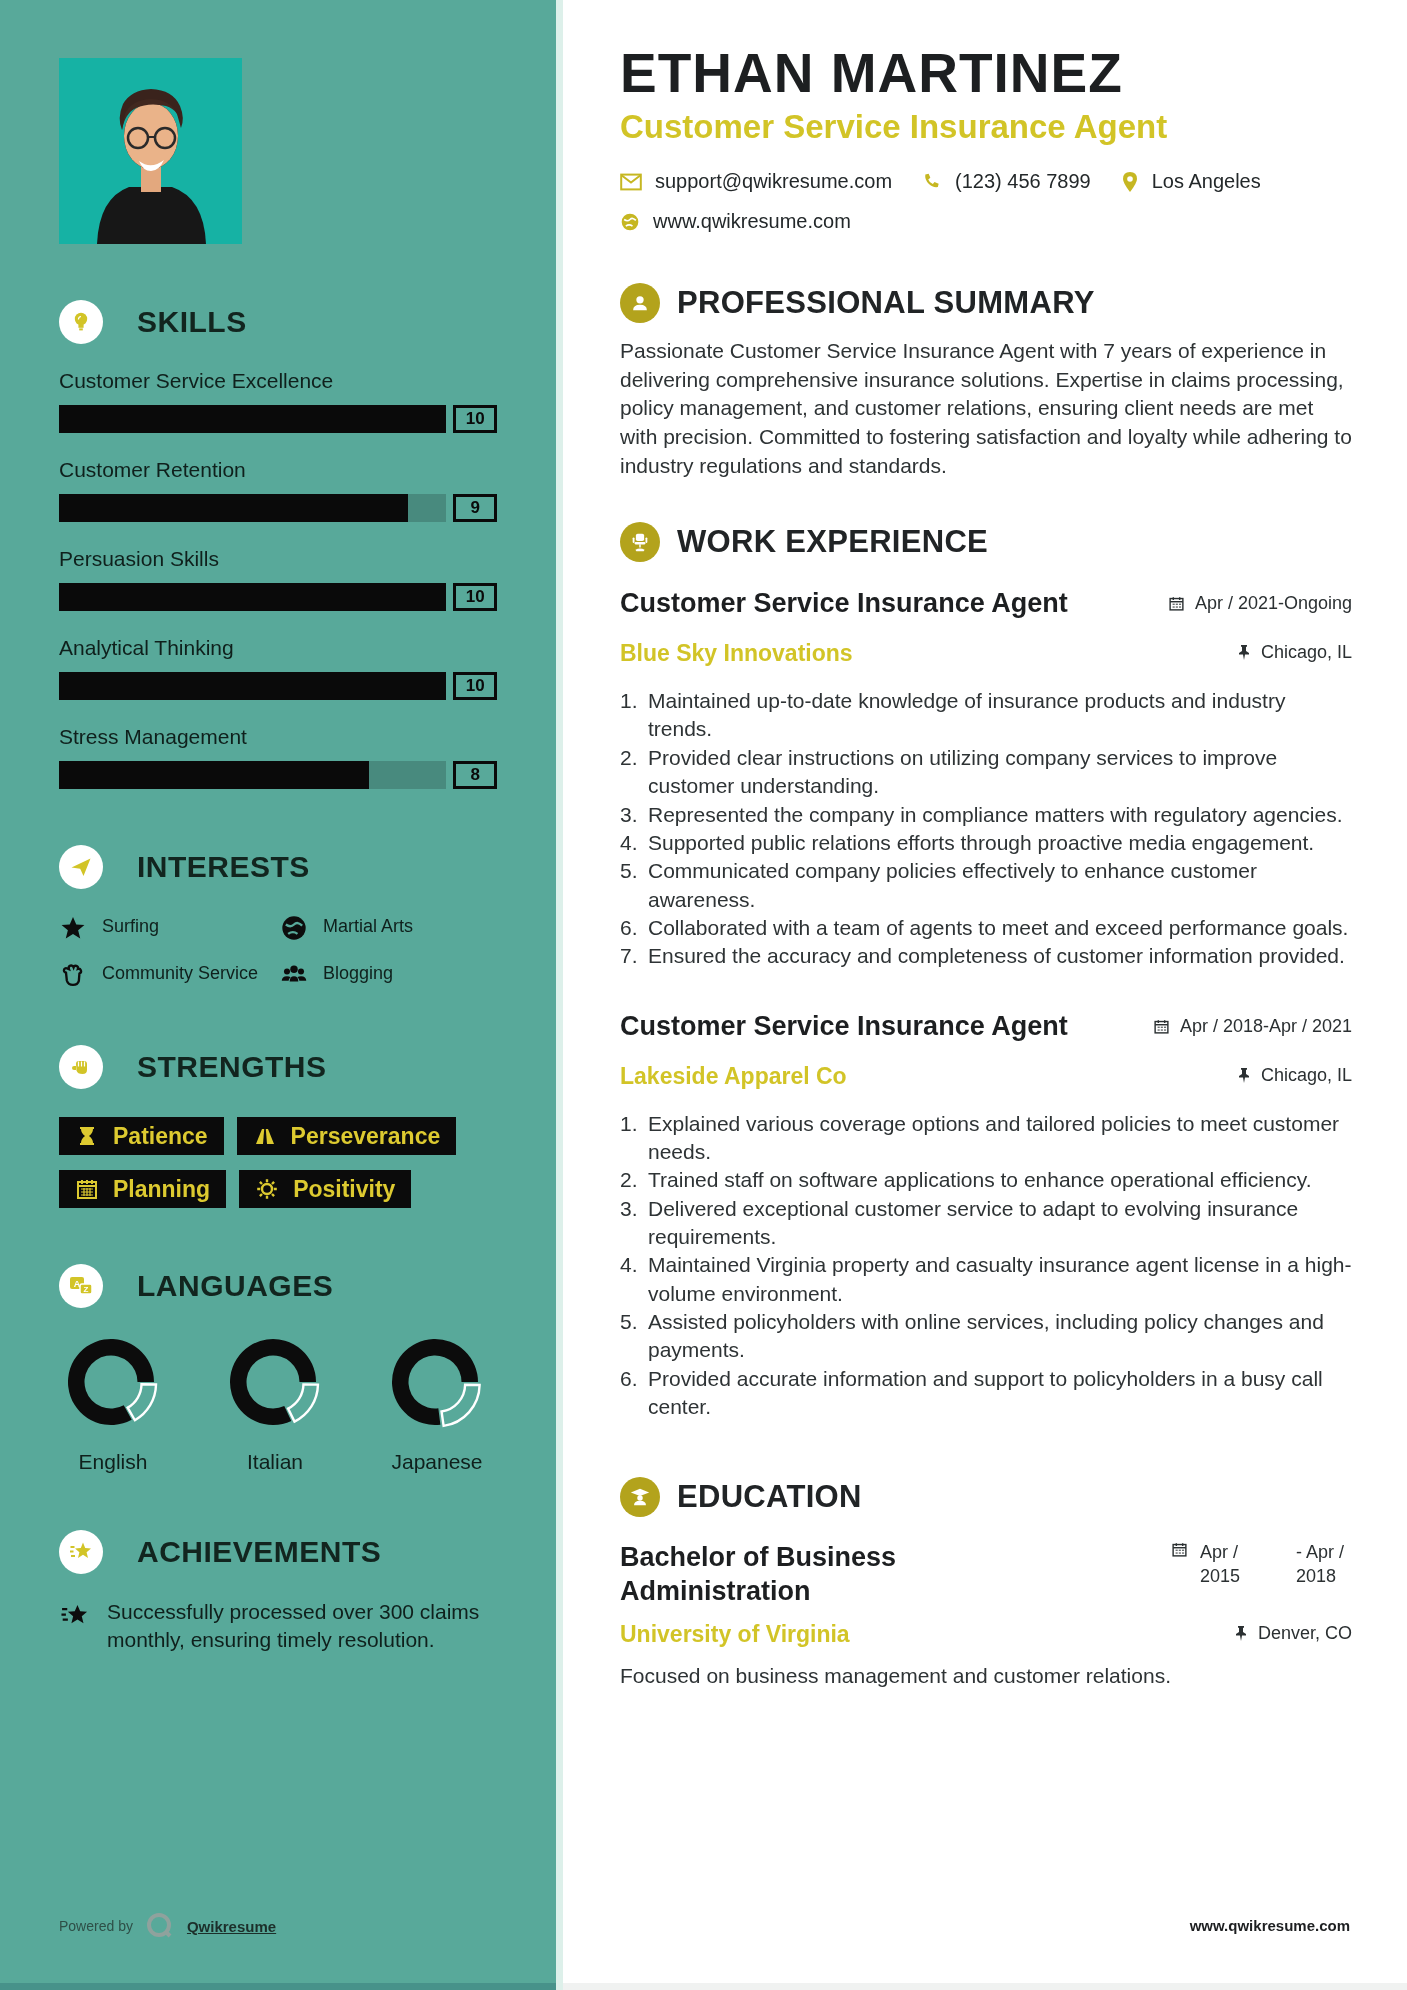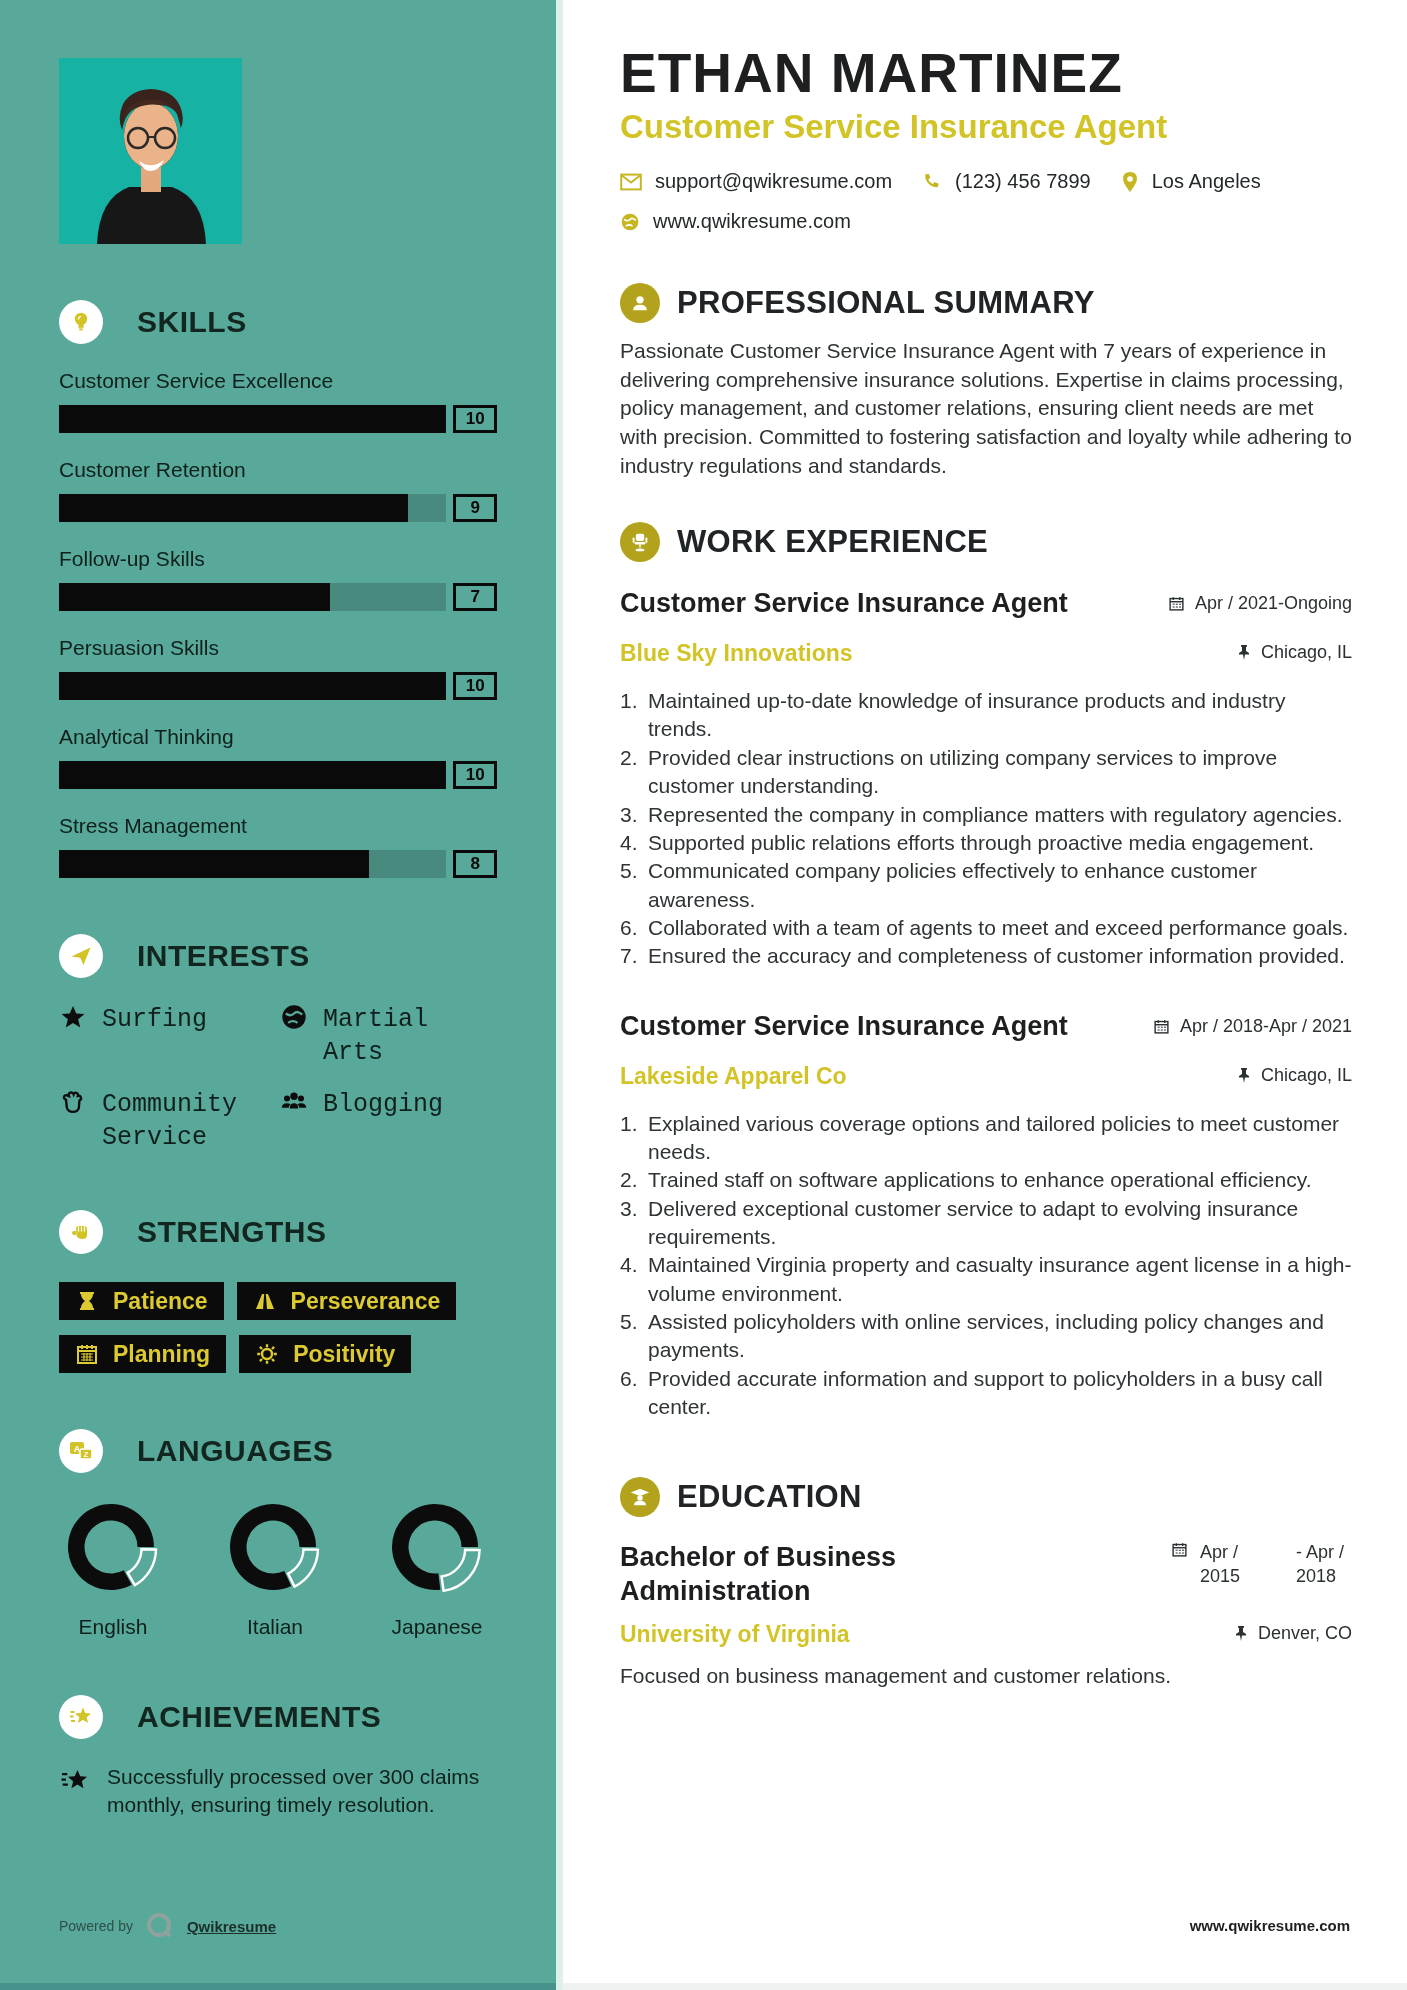--- a/index.html
+++ b/index.html
@@ -38,21 +38,21 @@
   .skill-badge{
     box-sizing:border-box;width:44px;height:28px;margin-left:7px;border:3px solid #0a0a0a;
     background:#58a99a;color:#0a0a0a;font-size:17px;font-weight:700;
     display:flex;align-items:center;justify-content:center;
   }
 
   
   .interests-grid{display:grid;grid-template-columns:221px 1fr;row-gap:20px;margin-top:26px;}
   .interest{display:flex;gap:15px;align-items:flex-start;}
   .interest .glyph{flex:0 0 28px;margin-top:-1px;}
-  .interest-label{font-size:25px;line-height:1.3;color:#0f201c;font-family:Liberation Mono, monospace;}
+  .interest-label{font-size:18px;line-height:1.3;color:#0f201c;}
 
   
   .pills{display:flex;flex-wrap:wrap;column-gap:13px;row-gap:15px;margin-top:28px;}
   .pill{
     background:#0b0b0b;height:38px;display:inline-flex;align-items:center;gap:14px;
     padding:0 16px;box-sizing:border-box;
   }
   .pill-label{color:#ddca30;font-size:23px;font-weight:600;}
 
   
@@ -167,29 +167,20 @@
       <div class="skill">
         <div class="skill-label">Customer Retention</div>
         <div class="skill-bar">
             <div class="skill-track">
               <div class="skill-fill" style="width: 90%;"></div>
             </div>
         <div class="skill-badge">9</div>
           </div>
       </div>
       <div class="skill">
-        <div class="skill-label">Follow-up Skills</div>
-        <div class="skill-bar">
-            <div class="skill-track">
-              <div class="skill-fill" style="width: 70%;"></div>
-            </div>
-        <div class="skill-badge">7</div>
-          </div>
-      </div>
-      <div class="skill">
         <div class="skill-label">Persuasion Skills</div>
         <div class="skill-bar">
             <div class="skill-track">
               <div class="skill-fill" style="width: 100%;"></div>
             </div>
         <div class="skill-badge">10</div>
           </div>
       </div>
       <div class="skill">
         <div class="skill-label">Analytical Thinking</div>

